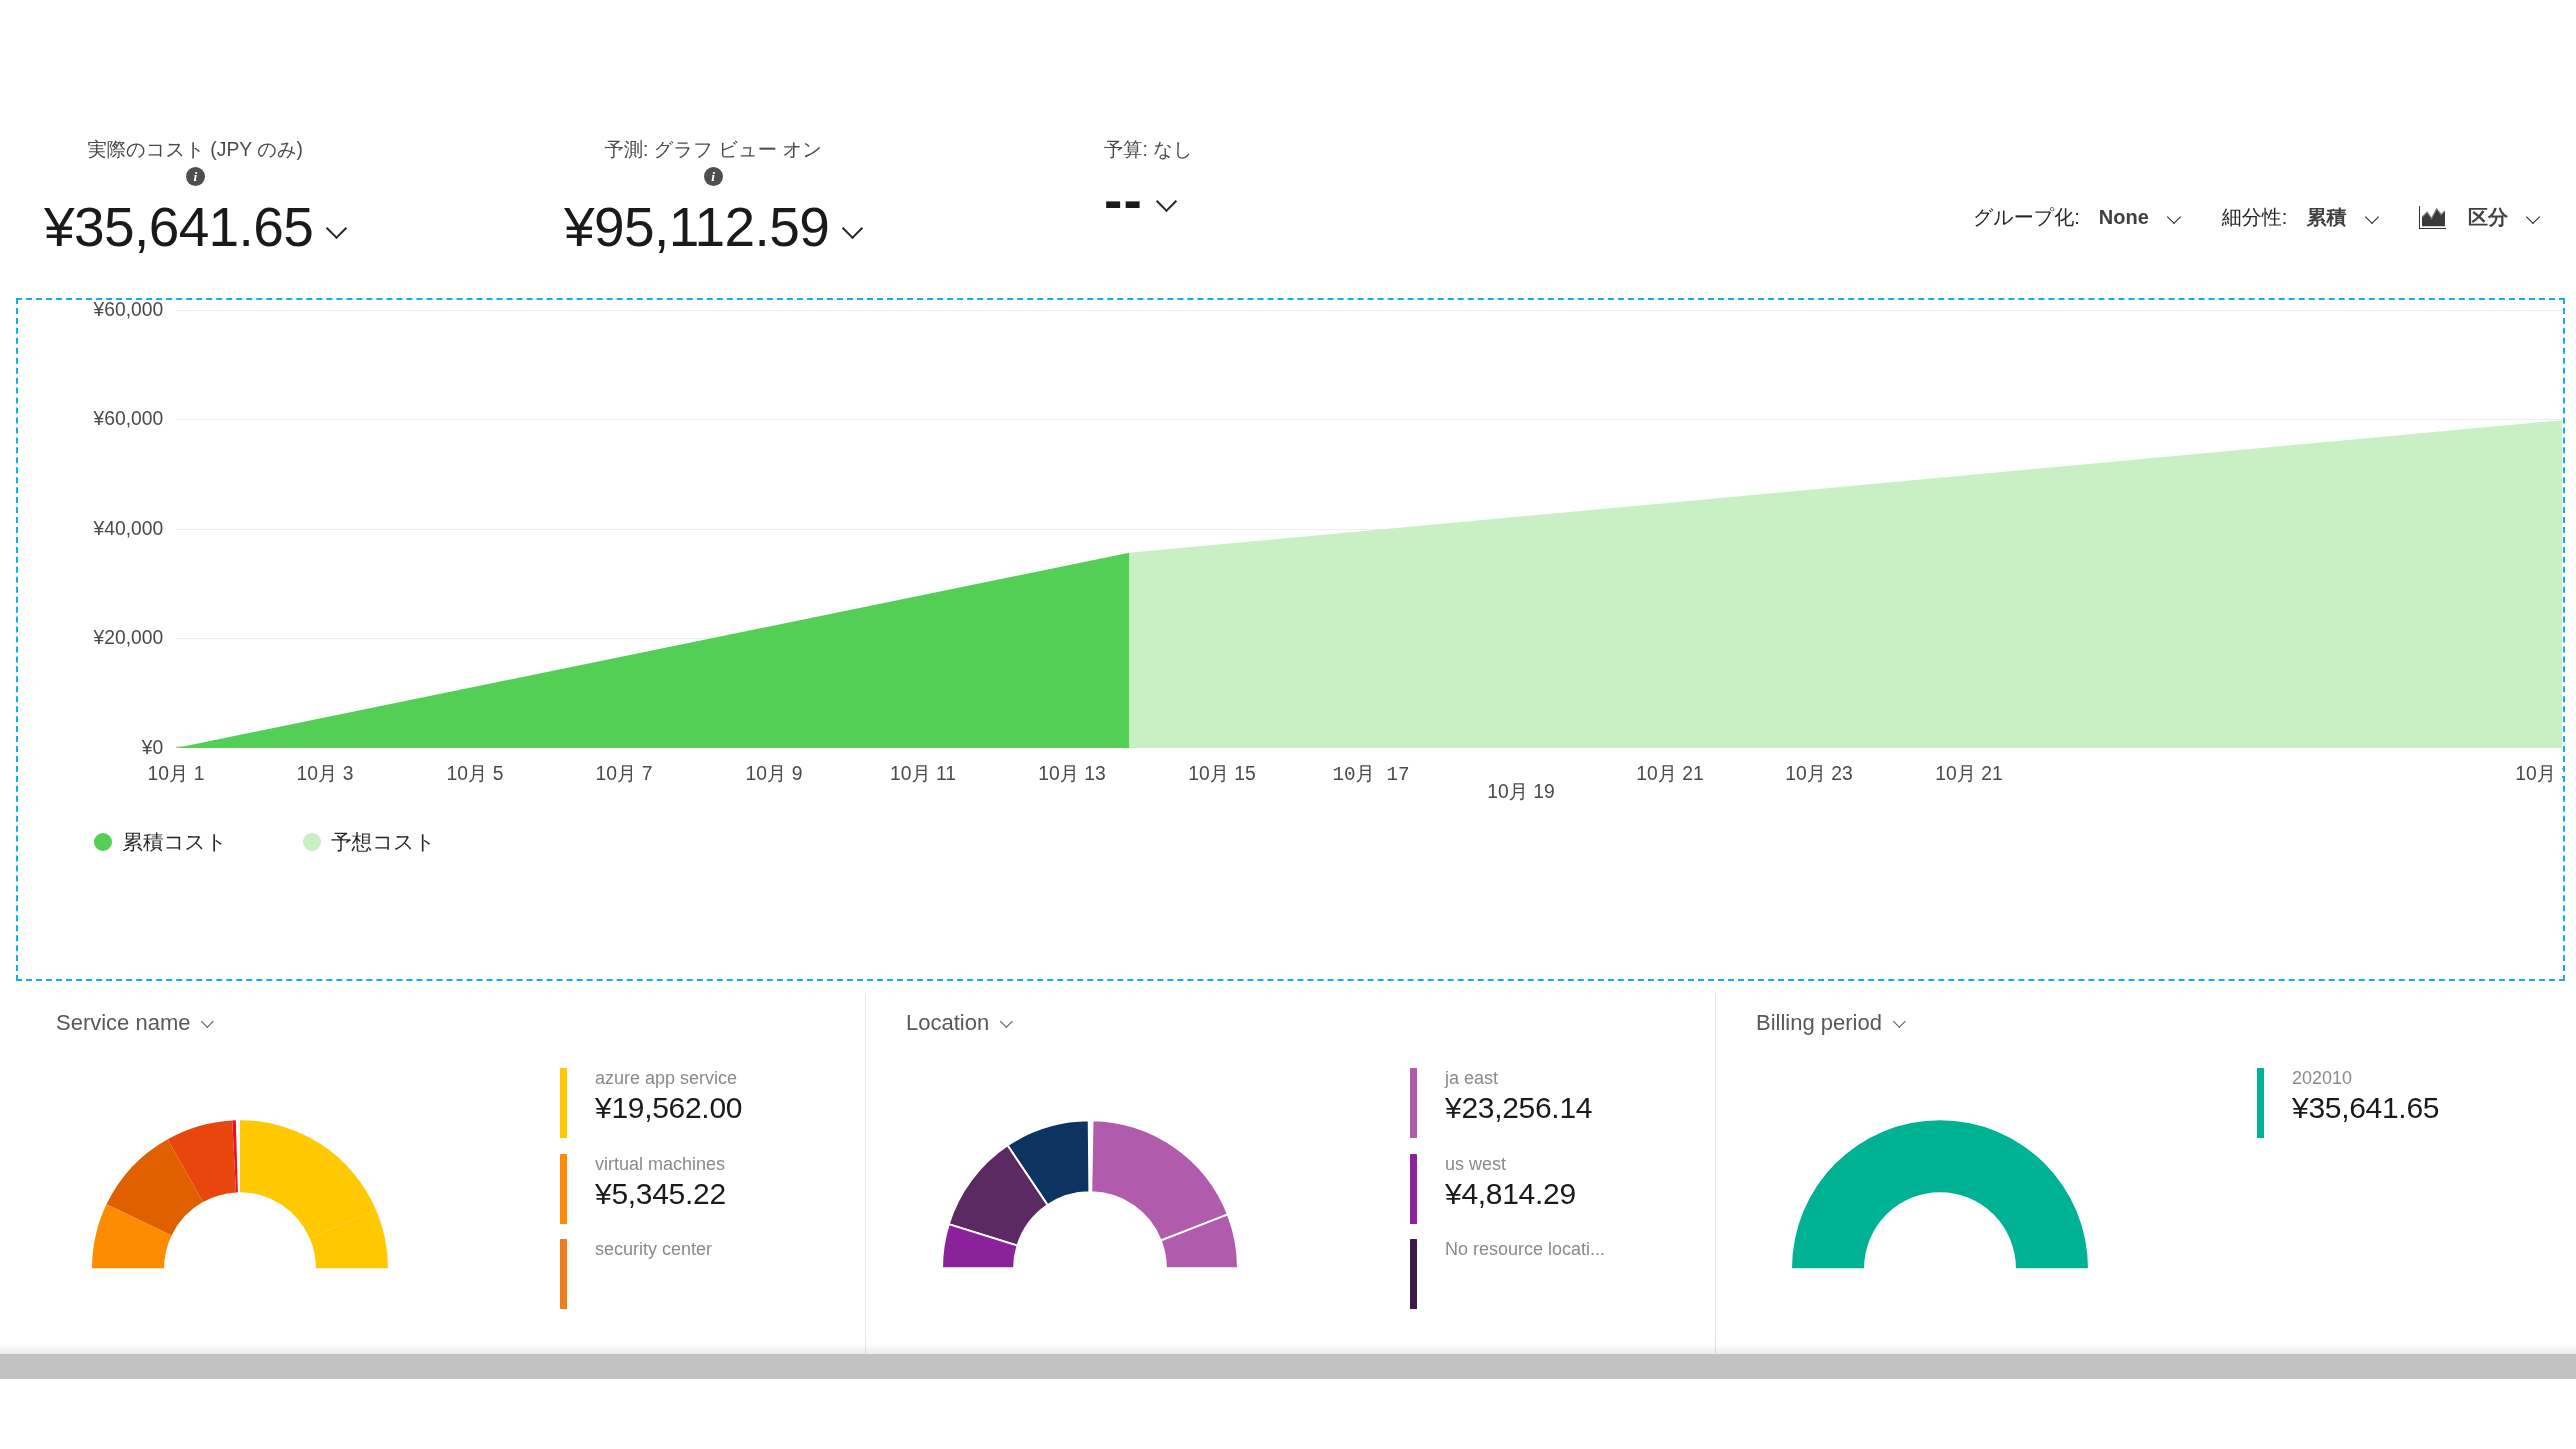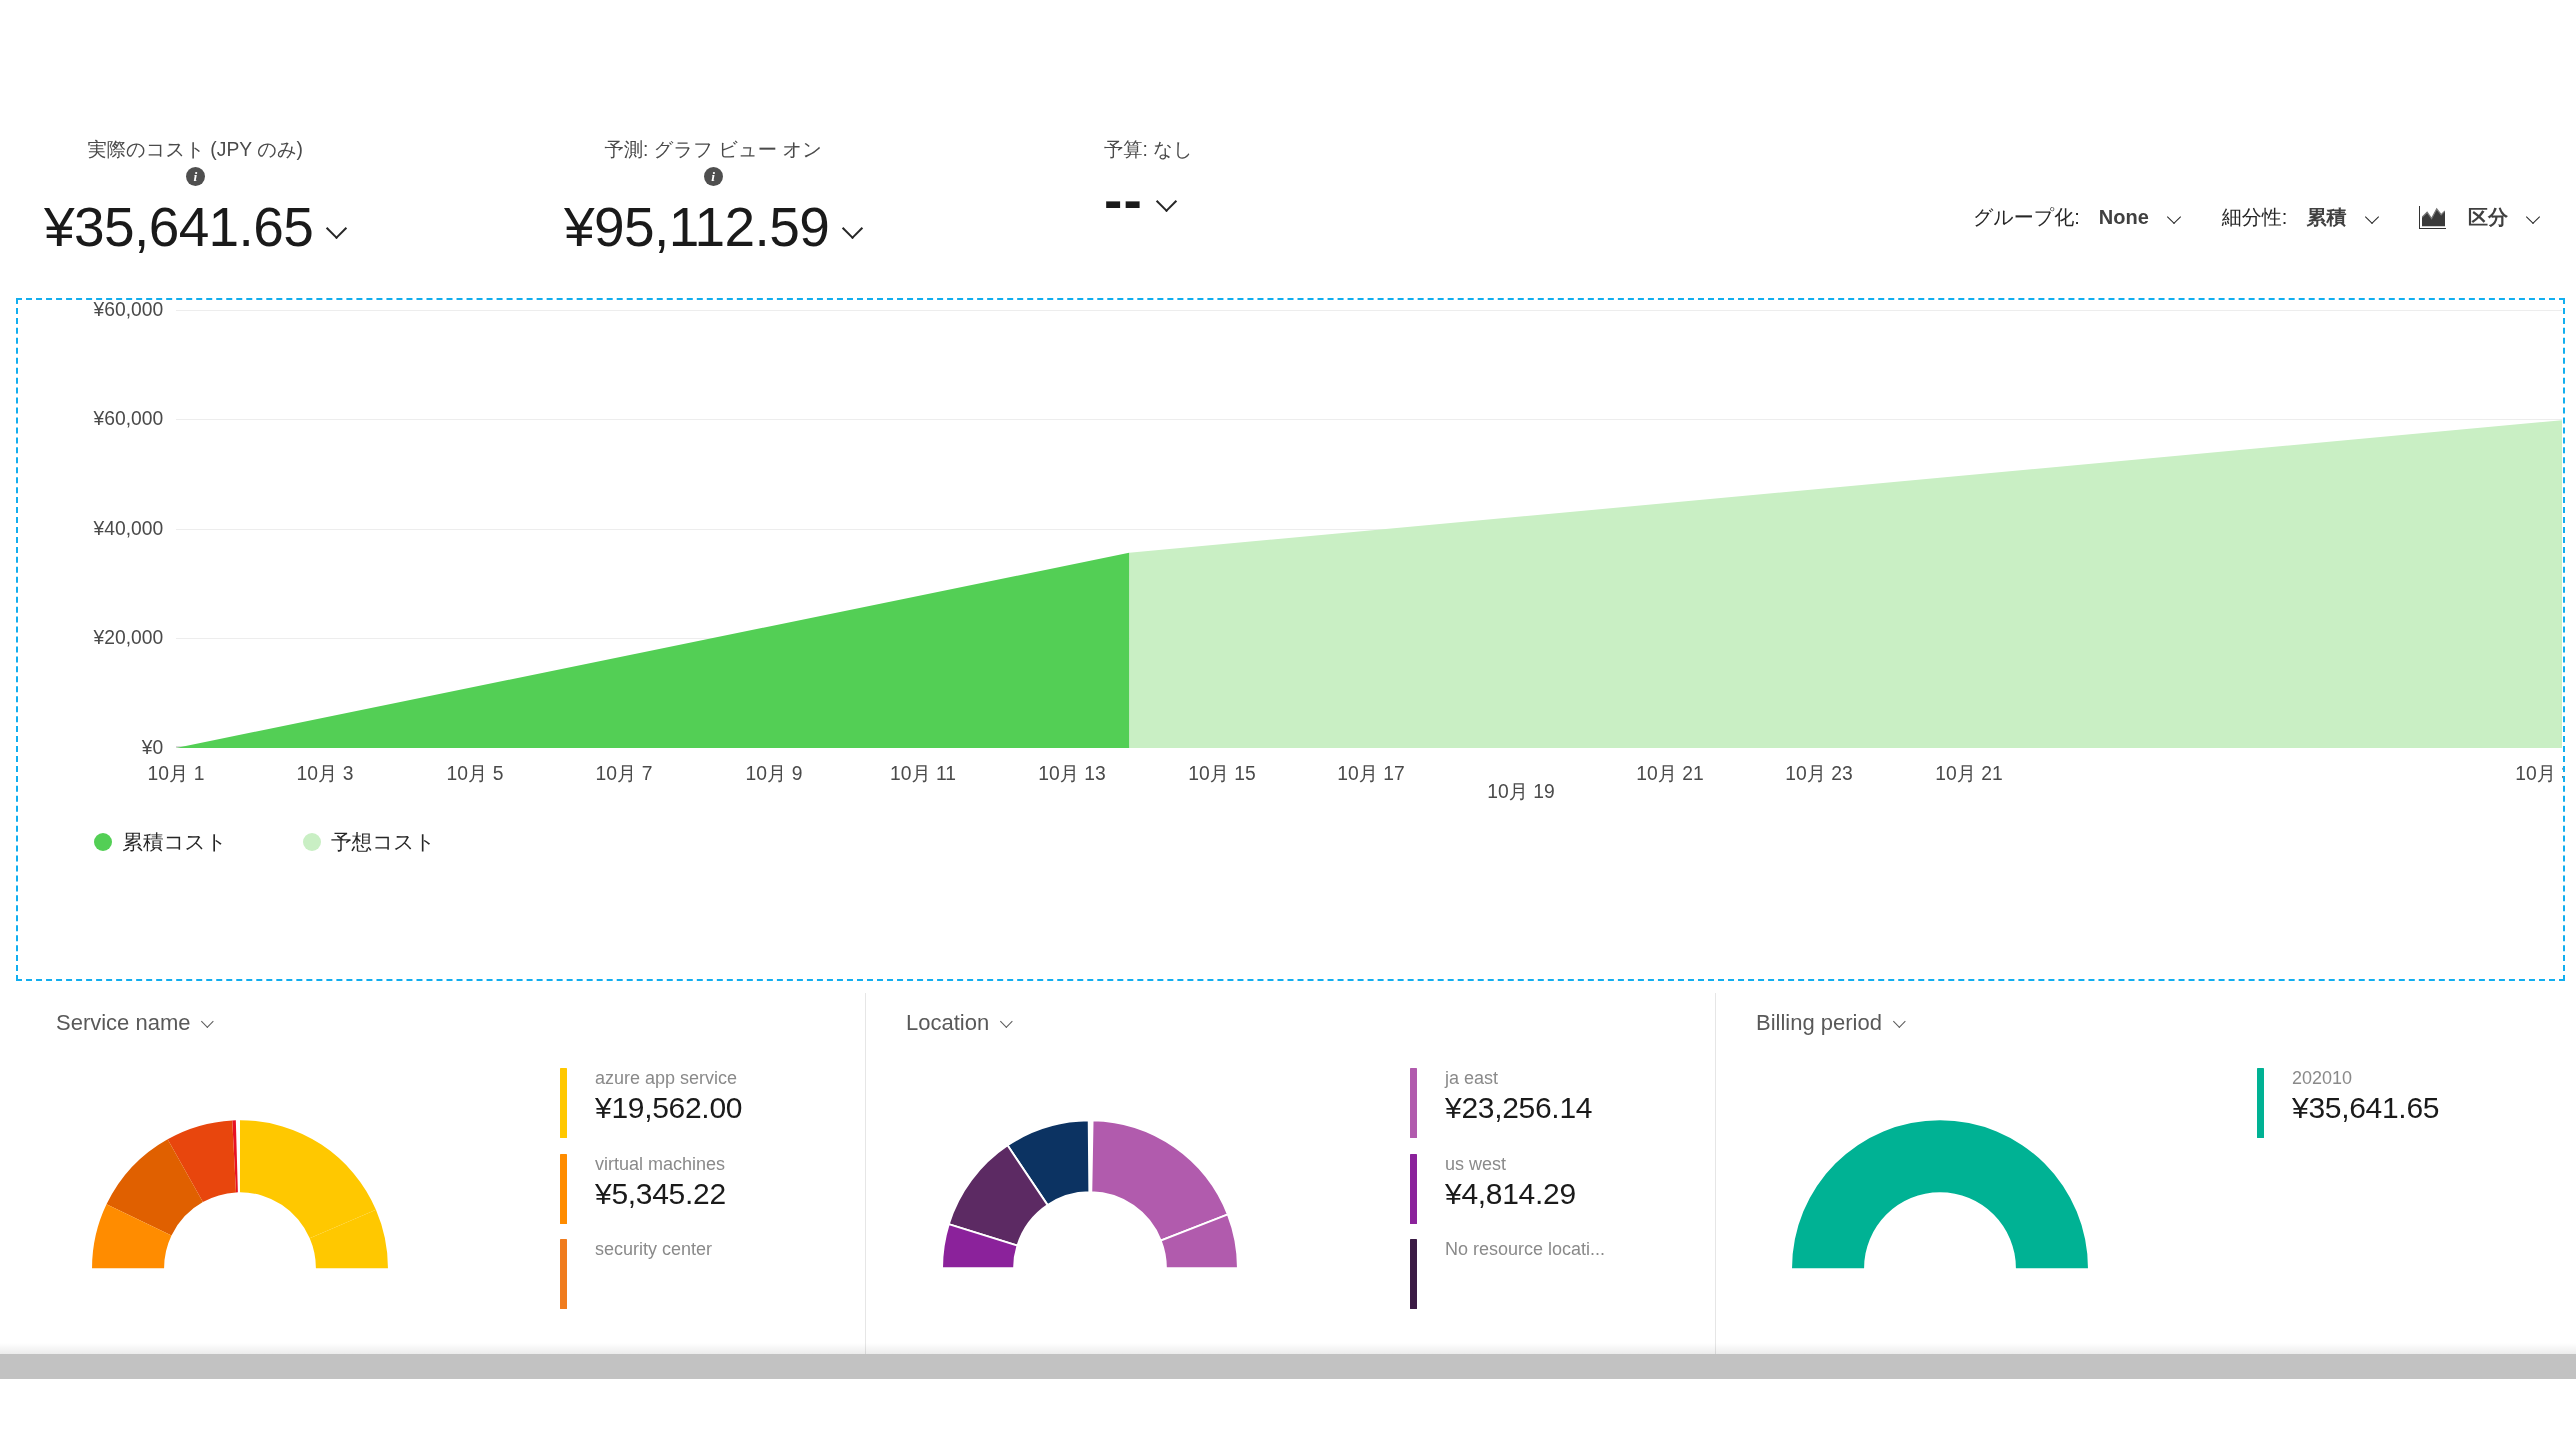--- a/index.html
+++ b/index.html
@@ -261,21 +261,21 @@
 
     <div class="xlabels">
       <div class="xlab" style="left:0px;">10月 1</div>
       <div class="xlab" style="left:149px;">10月 3</div>
       <div class="xlab" style="left:299px;">10月 5</div>
       <div class="xlab" style="left:448px;">10月 7</div>
       <div class="xlab" style="left:598px;">10月 9</div>
       <div class="xlab" style="left:747px;">10月 11</div>
       <div class="xlab" style="left:896px;">10月 13</div>
       <div class="xlab" style="left:1046px;">10月 15</div>
-      <div class="xlab" style="left:1195px;">10月 17</div>
+      <div class="xlab" style="left:1195px;font-family:Liberation Mono, monospace;">10月 17</div>
       <div class="xlab" style="left:1345px;margin-top:18px;">10月 19</div>
       <div class="xlab" style="left:1494px;">10月 21</div>
       <div class="xlab" style="left:1643px;">10月 23</div>
       <div class="xlab" style="left:1793px;">10月 21</div>
       <div class="xlab" style="left:2373px;">10月 31</div>
     </div>
 
     <div class="legend">
       <div class="legend-item">
         <span class="legend-dot" style="background:#53CF55;"></span>

